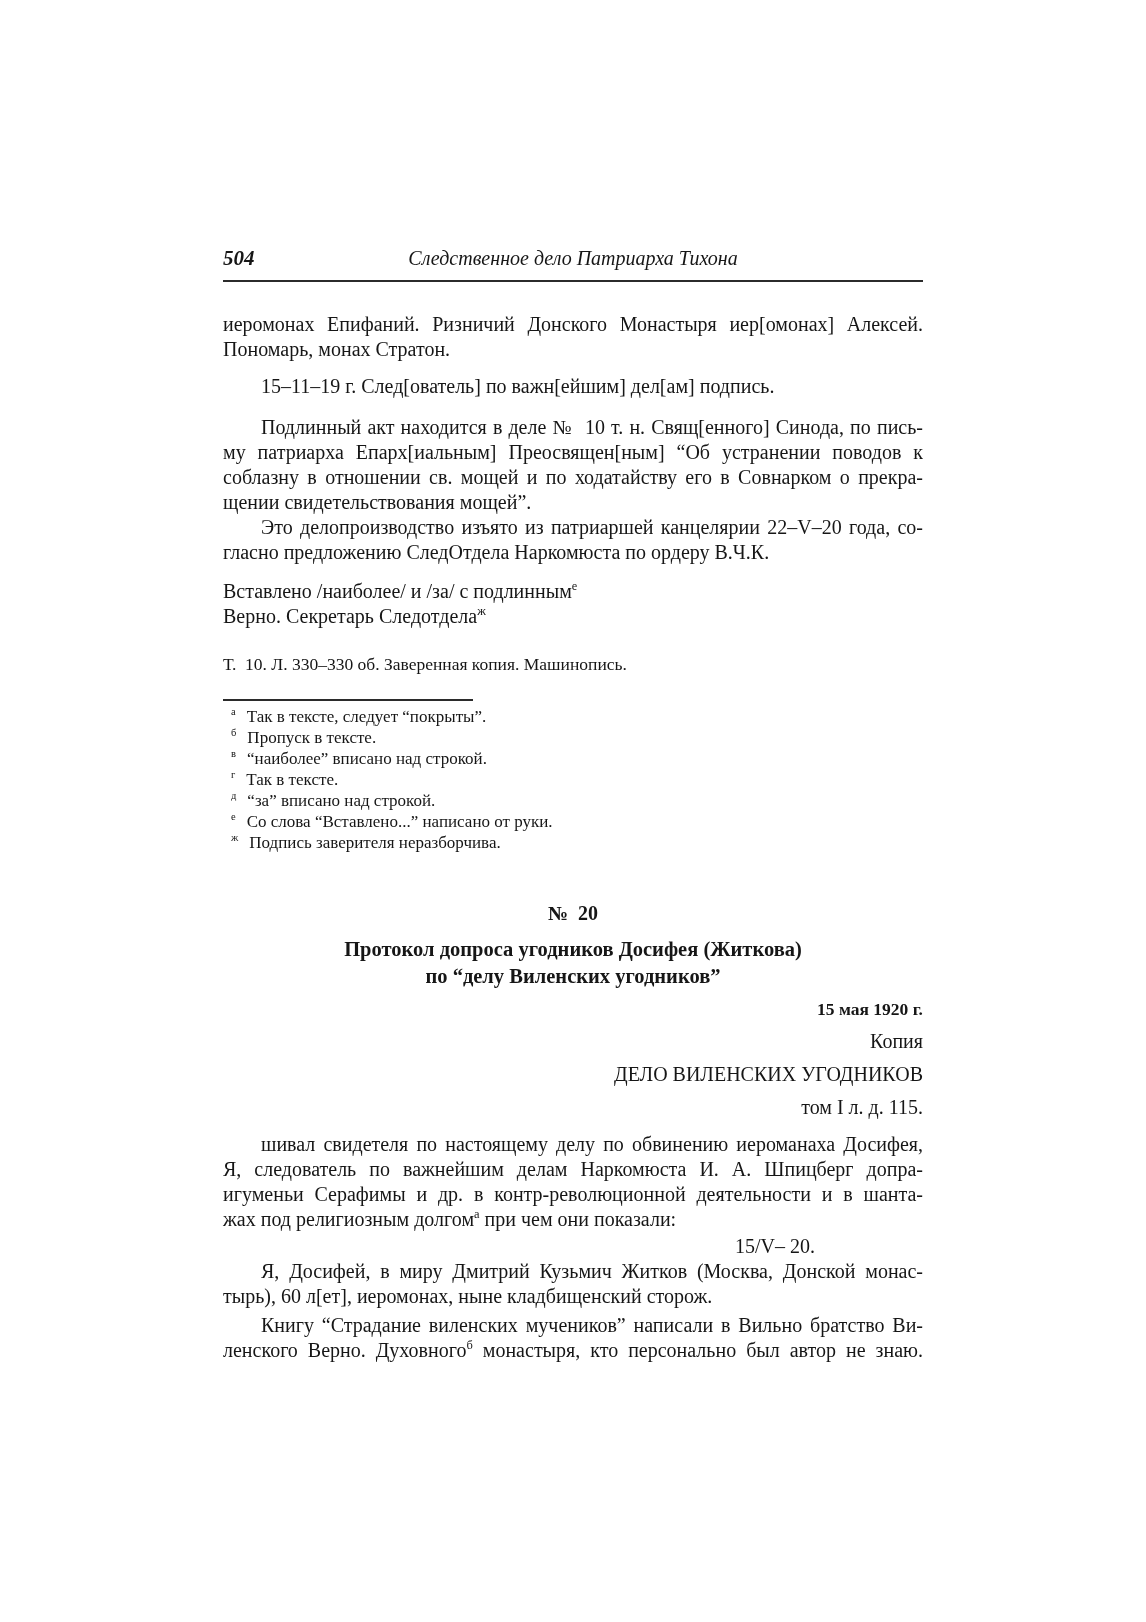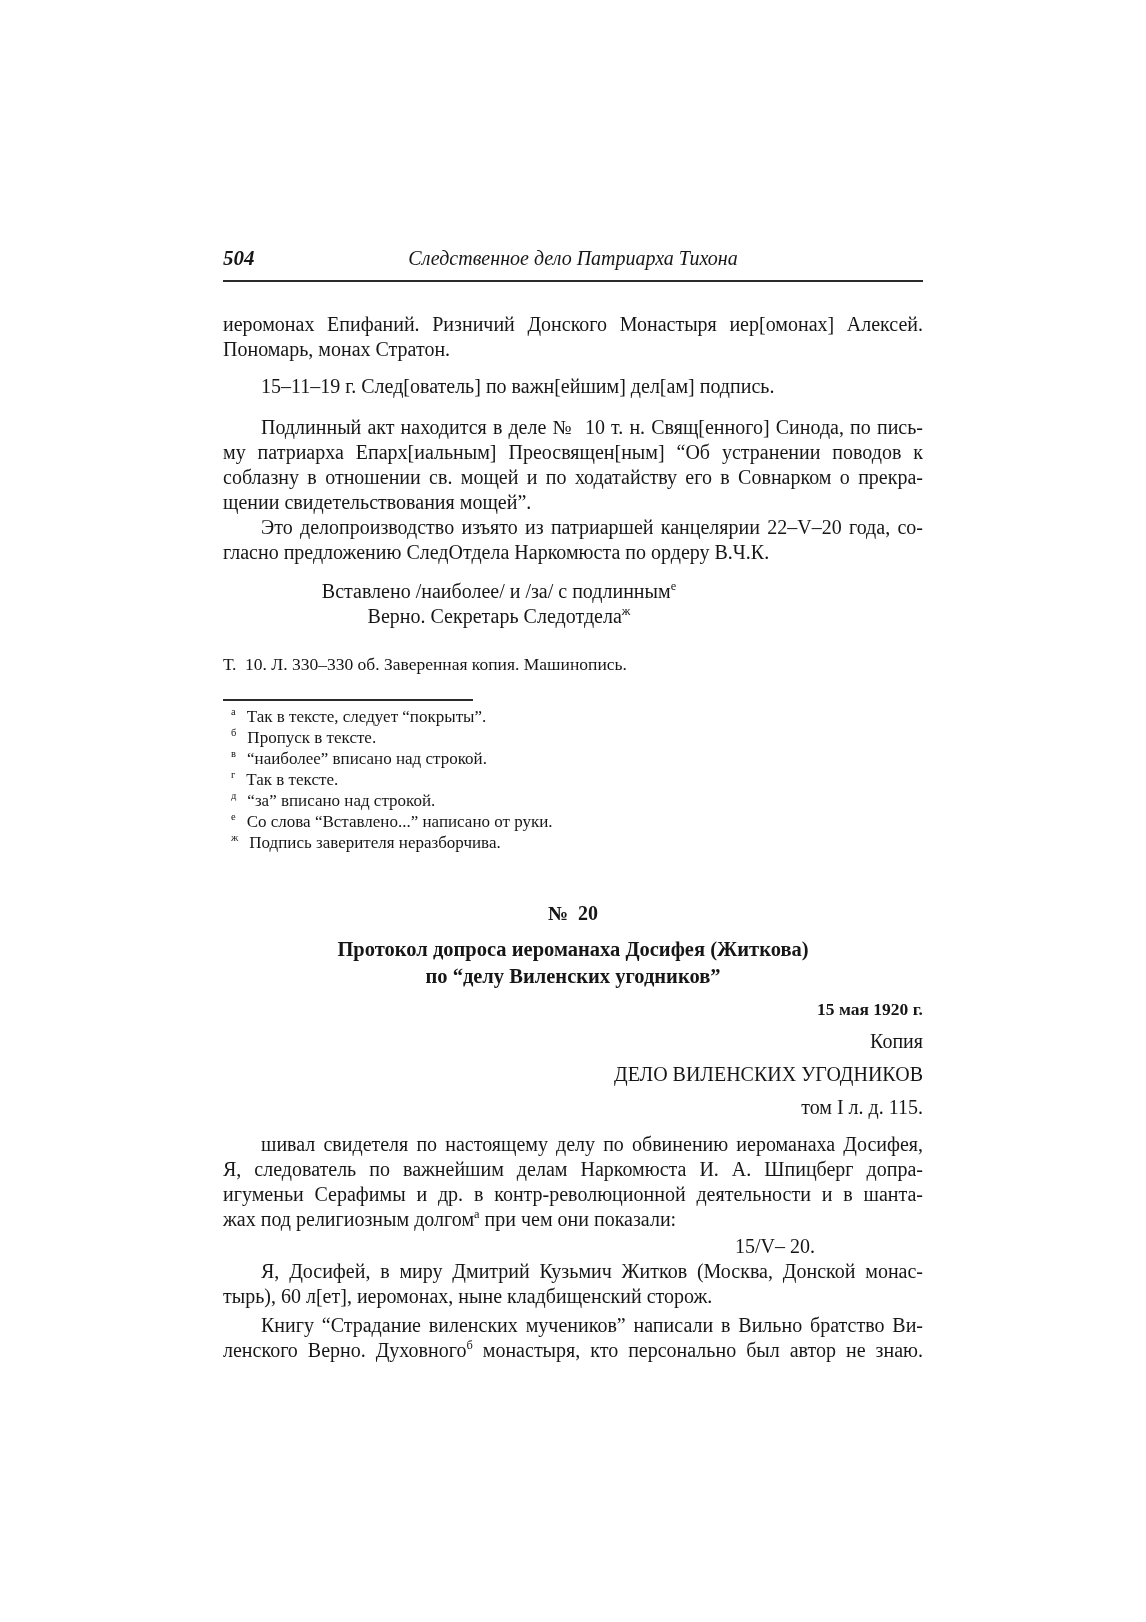--- a/index.html
+++ b/index.html
@@ -58,21 +58,21 @@
   sup.fnmark {
     font-size: 0.62em;
     line-height: 0;
     vertical-align: super;
   }
 
   
   .sign {
     font-size: 20px;
     line-height: 25px;
-    text-align: center;
+    text-align: left;
     padding-right: 148px;
   }
   .sign.first { margin-top: 14px; }
 
   .inline-date {
     font-size: 20px;
     line-height: 25px;
     text-align: right;
     padding-right: 108px;
     margin-top: 2px;
@@ -178,21 +178,21 @@
         <div class="fn-line"><sup class="fnmark">б</sup><span>Пропуск в тексте.</span></div>
         <div class="fn-line"><sup class="fnmark">в</sup><span>“наиболее” вписано над строкой.</span></div>
         <div class="fn-line"><sup class="fnmark">г</sup><span>Так в тексте.</span></div>
         <div class="fn-line"><sup class="fnmark">д</sup><span>“за” вписано над строкой.</span></div>
         <div class="fn-line"><sup class="fnmark">е</sup><span>Со слова “Вставлено...” написано от руки.</span></div>
         <div class="fn-line"><sup class="fnmark">ж</sup><span>Подпись заверителя неразборчива.</span></div>
       </div>
 
     <div class="doc-num">№&nbsp; 20</div>
     <div class="doc-title">
-      <div>Протокол допроса иероманаха Досифея (Житкова)</div>
+      <div>Протокол допроса угодников Досифея (Житкова)</div>
       <div>по “делу Виленских угодников”</div>
     </div>
     <div class="doc-date">15 мая 1920 г.</div>
 
     <div class="right-line copy">Копия</div>
     <div class="right-line case">ДЕЛО ВИЛЕНСКИХ УГОДНИКОВ</div>
     <div class="right-line vol">том I л. д. 115.</div>
 
     <div class="para mt12">
         <div class="line">шивал свидетеля по настоящему делу по обвинению иероманаха Досифея,</div>

